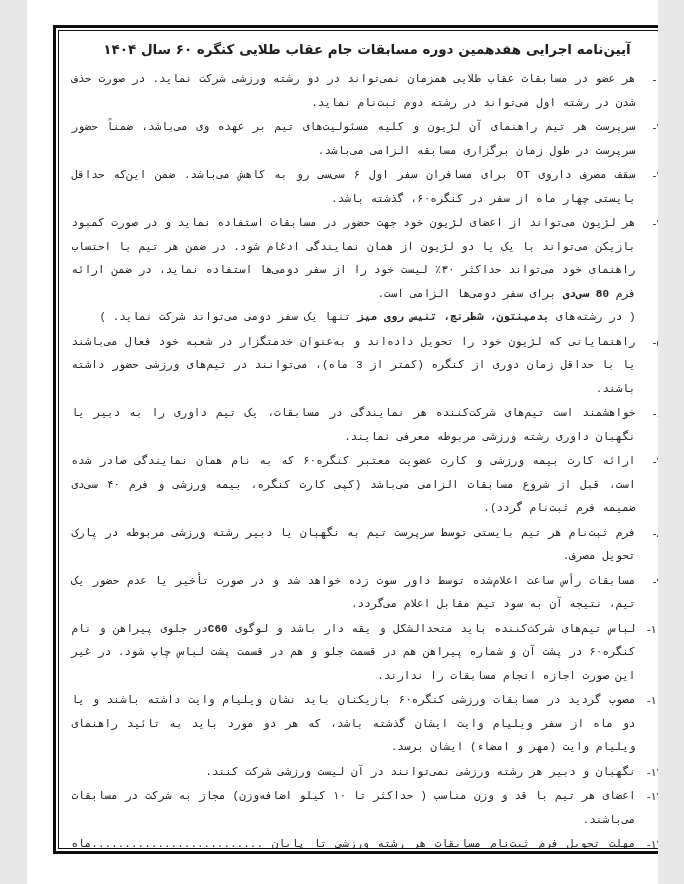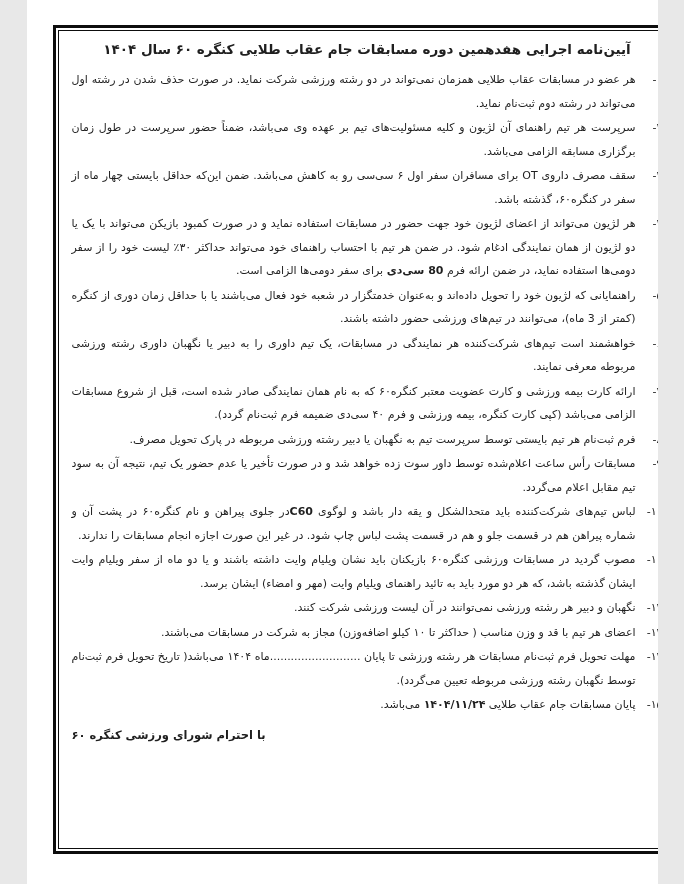--- a/index.html
+++ b/index.html
@@ -17,21 +17,21 @@
     padding:7px 13px 0 13px;box-sizing:border-box;overflow:hidden;
   }
   .doc-title{
     text-align:center;font-weight:bold;font-size:13.5px;
     margin:3px 0 11px 0;letter-spacing:0;
   }
   .rules{font-size:11px;line-height:23.5px;}
   .rule{display:flex;align-items:flex-start;margin-bottom:1px;}
   .rule .num{flex:0 0 auto;min-width:23px;white-space:nowrap;padding-left:4px;}
   .rule .body{flex:1 1 auto;text-align:justify;}
-  .rule .para{text-align:justify;}
+  .rule .para{text-align:justify;font-family:Liberation Mono, monospace;}
   .rule .para + .para{text-align:right;}
   b{font-weight:bold;}
   .footer{font-size:11px;}
   .regards{
     font-weight:bold;font-size:11.5px;line-height:22px;
     margin:7px 0 8px 0;padding-left:0;text-align:left;
     padding-right:0;margin-right:175px;
   }
   .declaration{
     font-weight:bold;font-size:11.5px;line-height:27px;
@@ -67,20 +67,21 @@
           <div class="rule">
             <span class="num">۳-</span>
             <div class="body">
               <div class="para"><span>سقف مصرف داروی OT برای مسافران سفر اول ۶ سی‌سی رو به کاهش می‌باشد. ضمن این‌که حداقل بایستی چهار ماه از سفر در کنگره۶۰، گذشته باشد.</span></div>
             </div>
           </div>
           <div class="rule">
             <span class="num">۴-</span>
             <div class="body">
               <div class="para"><span>هر لژیون می‌تواند از اعضای لژیون خود جهت حضور در مسابقات استفاده نماید و در صورت کمبود بازیکن می‌تواند با یک یا دو لژیون از همان نمایندگی ادغام شود. در ضمن هر تیم با احتساب راهنمای خود می‌تواند حداکثر ۳۰٪ لیست خود را از سفر دومی‌ها استفاده نماید، در ضمن ارائه فرم </span><b>80 سی‌دی</b><span> برای سفر دومی‌ها الزامی است.</span></div>
+              <div class="para"><span>( در رشته‌های </span><b>بدمینتون، شطرنج، تنیس روی میز</b><span> تنها یک سفر دومی می‌تواند شرکت نماید. )</span></div>
             </div>
           </div>
           <div class="rule">
             <span class="num">۵-</span>
             <div class="body">
               <div class="para"><span>راهنمایانی که لژیون خود را تحویل داده‌اند و به‌عنوان خدمتگزار در شعبه خود فعال می‌باشند یا با حداقل زمان دوری از کنگره (کمتر از 3 ماه)، می‌توانند در تیم‌های ورزشی حضور داشته باشند.</span></div>
             </div>
           </div>
           <div class="rule">
             <span class="num">۶-</span>

